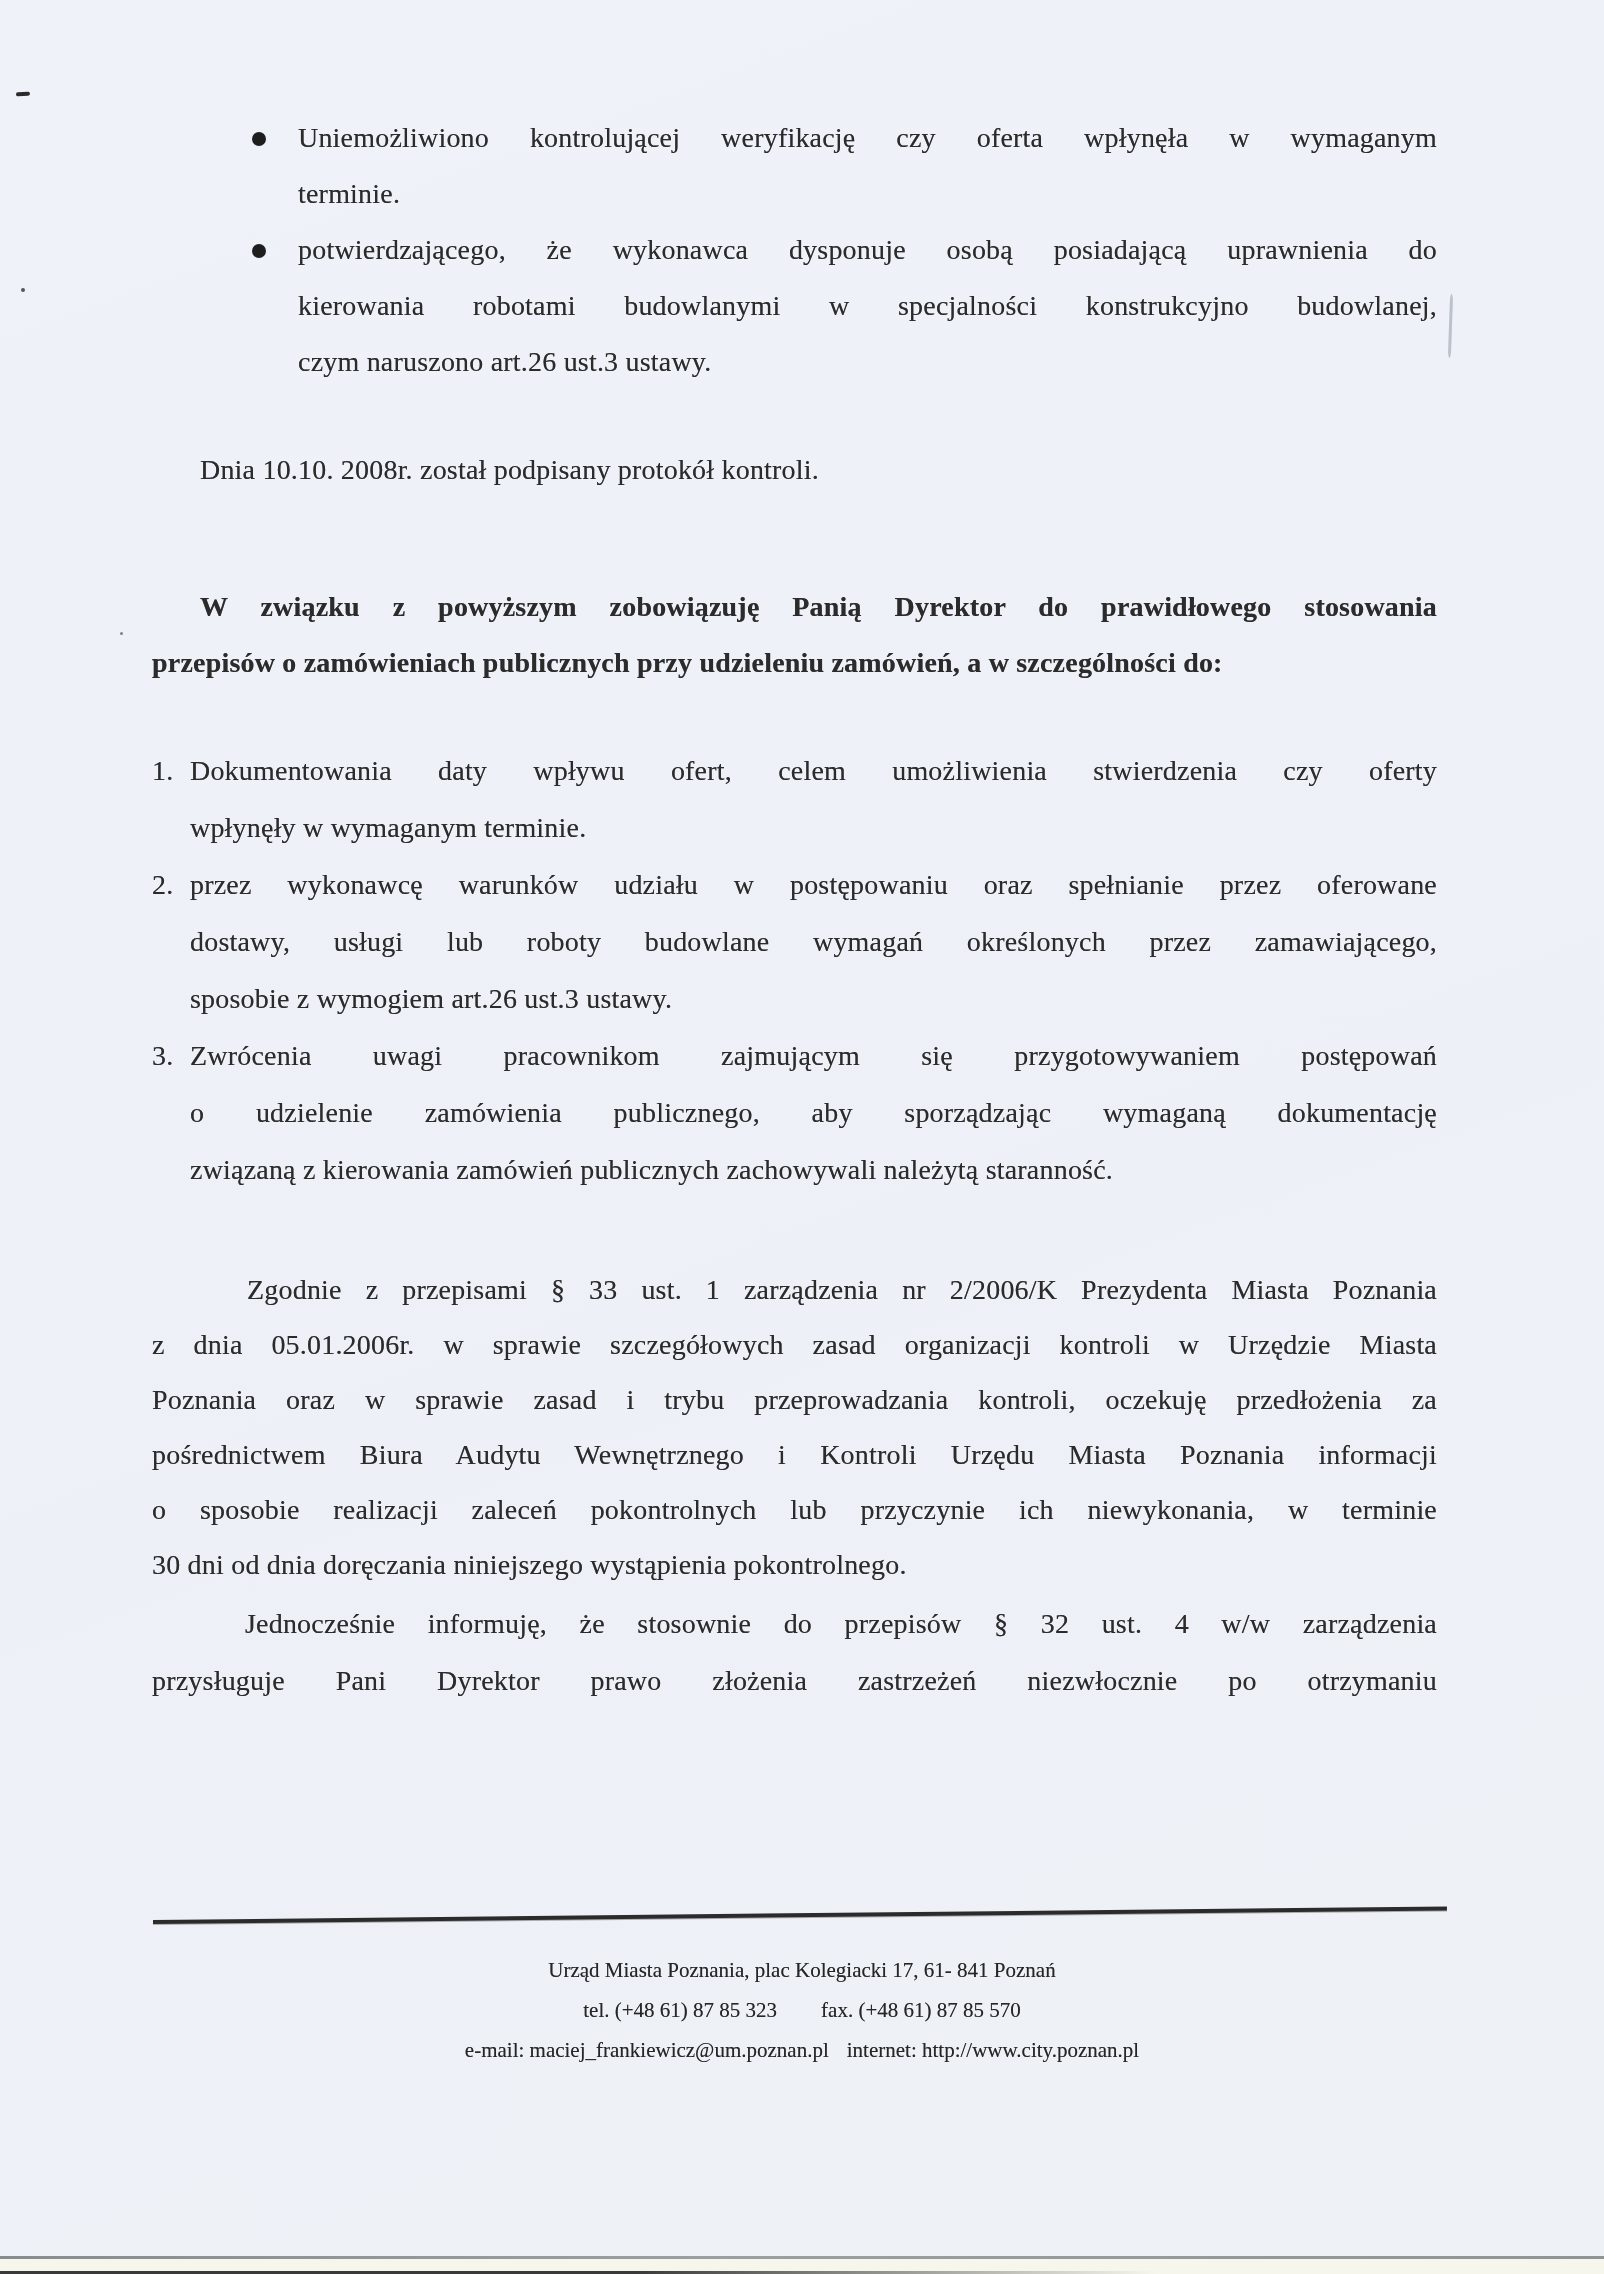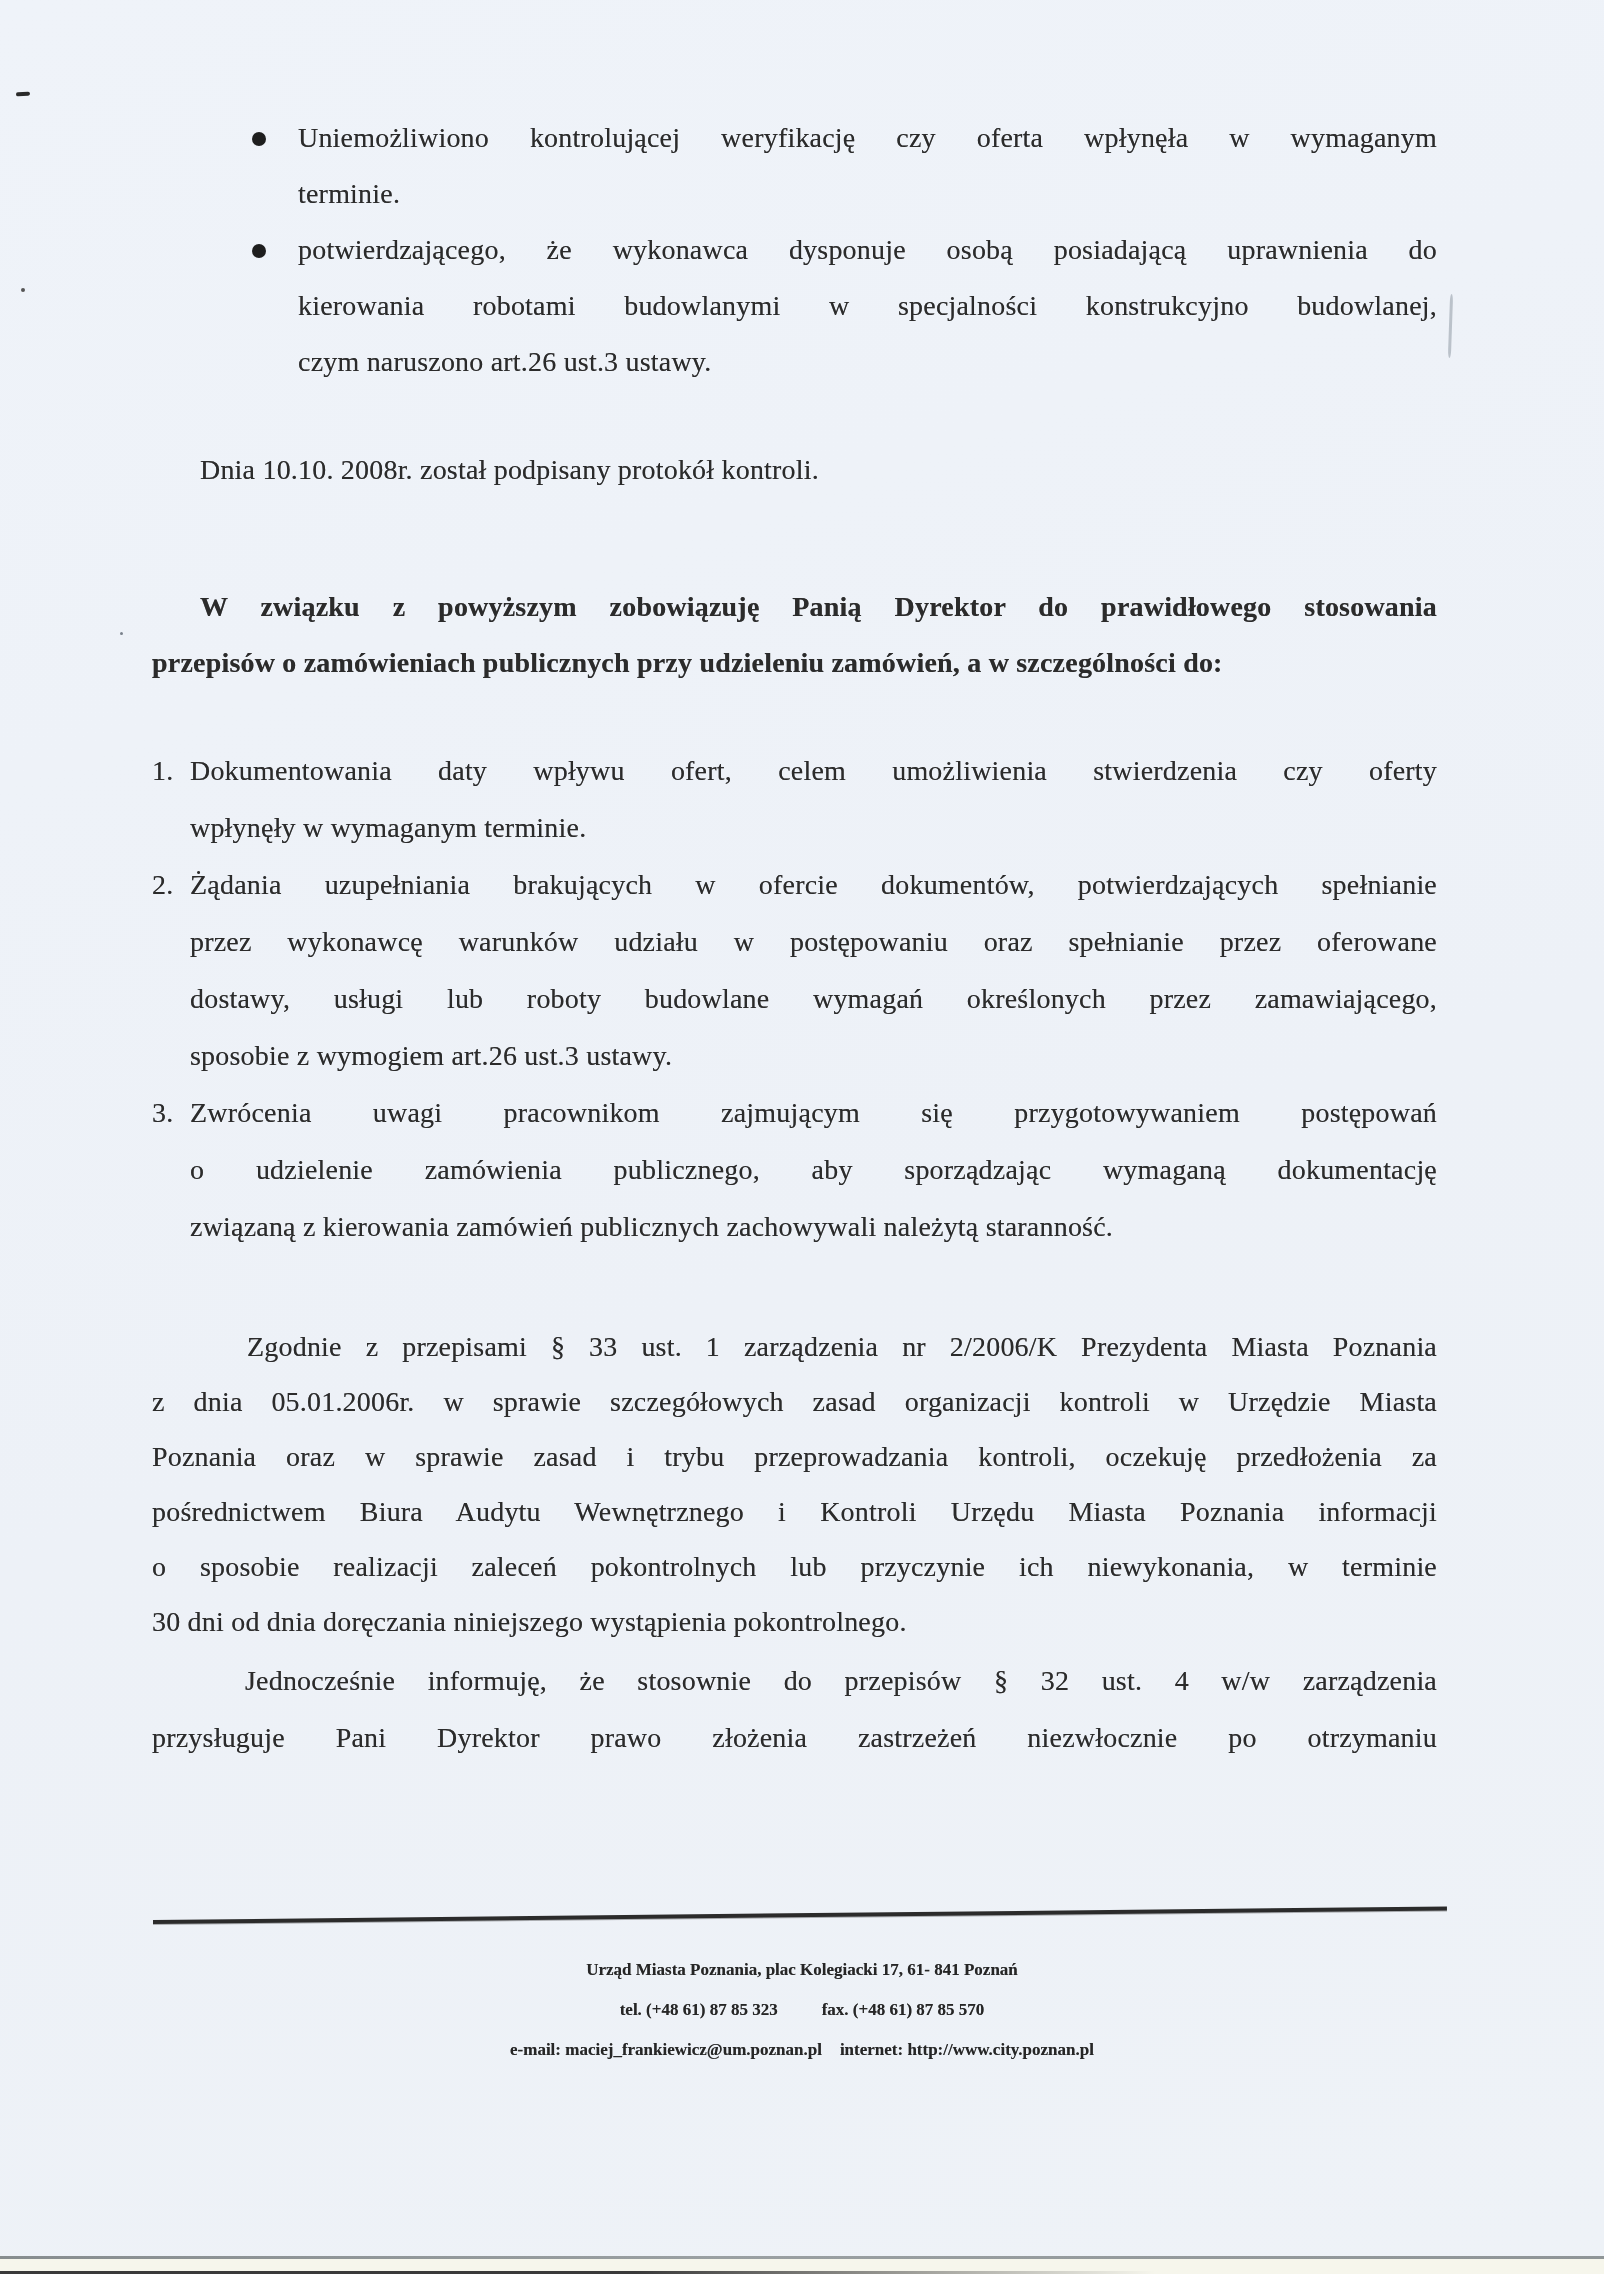--- a/index.html
+++ b/index.html
@@ -53,24 +53,23 @@
   
   .footer-rule{
     position:absolute;left:153px;top:1920px;
     width:1294px;height:4px;background:#2b2b2b;
     transform:rotate(-0.6deg);transform-origin:left center;
     box-shadow:0 1px 0 rgba(43,43,43,.35);
   }
   .footer{
     position:absolute;left:0;top:1950px;width:100%;
     text-align:center;
-    font-size:17px;line-height:40px;
+    font-size:21px;line-height:40px;
     color:#262626;
     text-shadow:0 0 .5px rgba(45,45,45,.5);
-    font-weight:bold;
   }
   .footer .seg-gap{display:inline-block;width:44px;}
   .footer .seg-gap-sm{display:inline-block;width:18px;}
   
   .paper-edge-line{
     position:absolute;left:0;top:2256px;width:100%;height:3px;
     background:linear-gradient(to right,#878d8f,#9aa0a2 45%,#8f9597);
   }
   .paper-edge-strip{
     position:absolute;left:0;top:2259px;width:100%;height:15px;
@@ -125,21 +124,20 @@
     </div>
 
     <div class="numlist">
       <div class="num-item">
         <span class="num">1.</span>
         <div class="line jl">Dokumentowania daty wpływu ofert, celem umożliwienia stwierdzenia czy oferty</div>
         <div class="line ll">wpłynęły w wymaganym terminie.</div>
       </div>
       <div class="num-item">
         <span class="num">2.</span>
-        <div class="line jl">Żądania uzupełniania brakujących w ofercie dokumentów, potwierdzających spełnianie</div>
         <div class="line jl">przez wykonawcę warunków udziału w postępowaniu oraz spełnianie przez oferowane</div>
         <div class="line jl">dostawy, usługi lub roboty budowlane wymagań określonych przez zamawiającego,</div>
         <div class="line ll">sposobie z wymogiem art.26 ust.3 ustawy.</div>
       </div>
       <div class="num-item">
         <span class="num">3.</span>
         <div class="line jl">Zwrócenia uwagi pracownikom zajmującym się przygotowywaniem postępowań</div>
         <div class="line jl">o udzielenie zamówienia publicznego, aby sporządzając wymaganą dokumentację</div>
         <div class="line ll">związaną z kierowania zamówień publicznych zachowywali należytą staranność.</div>
       </div>

